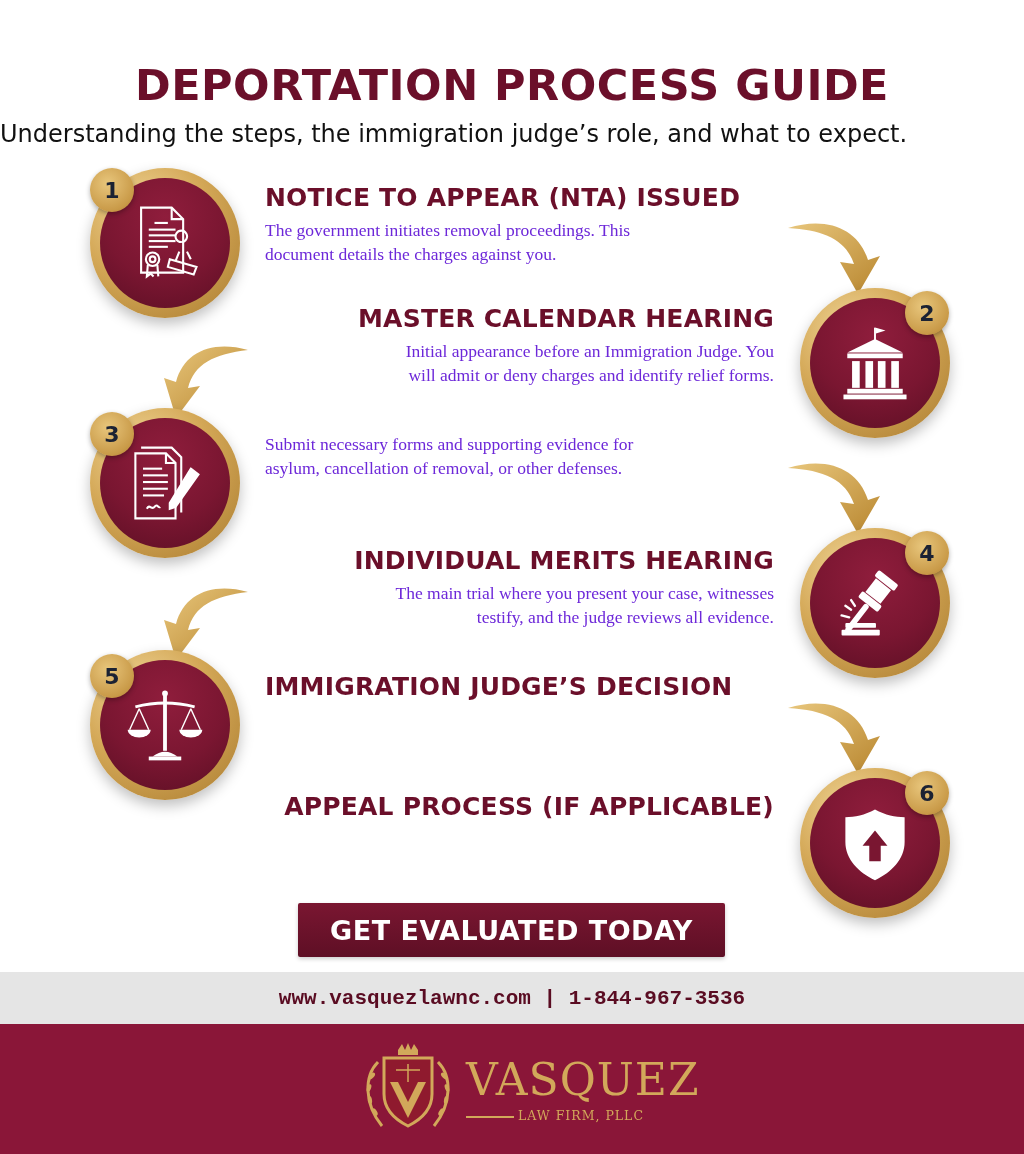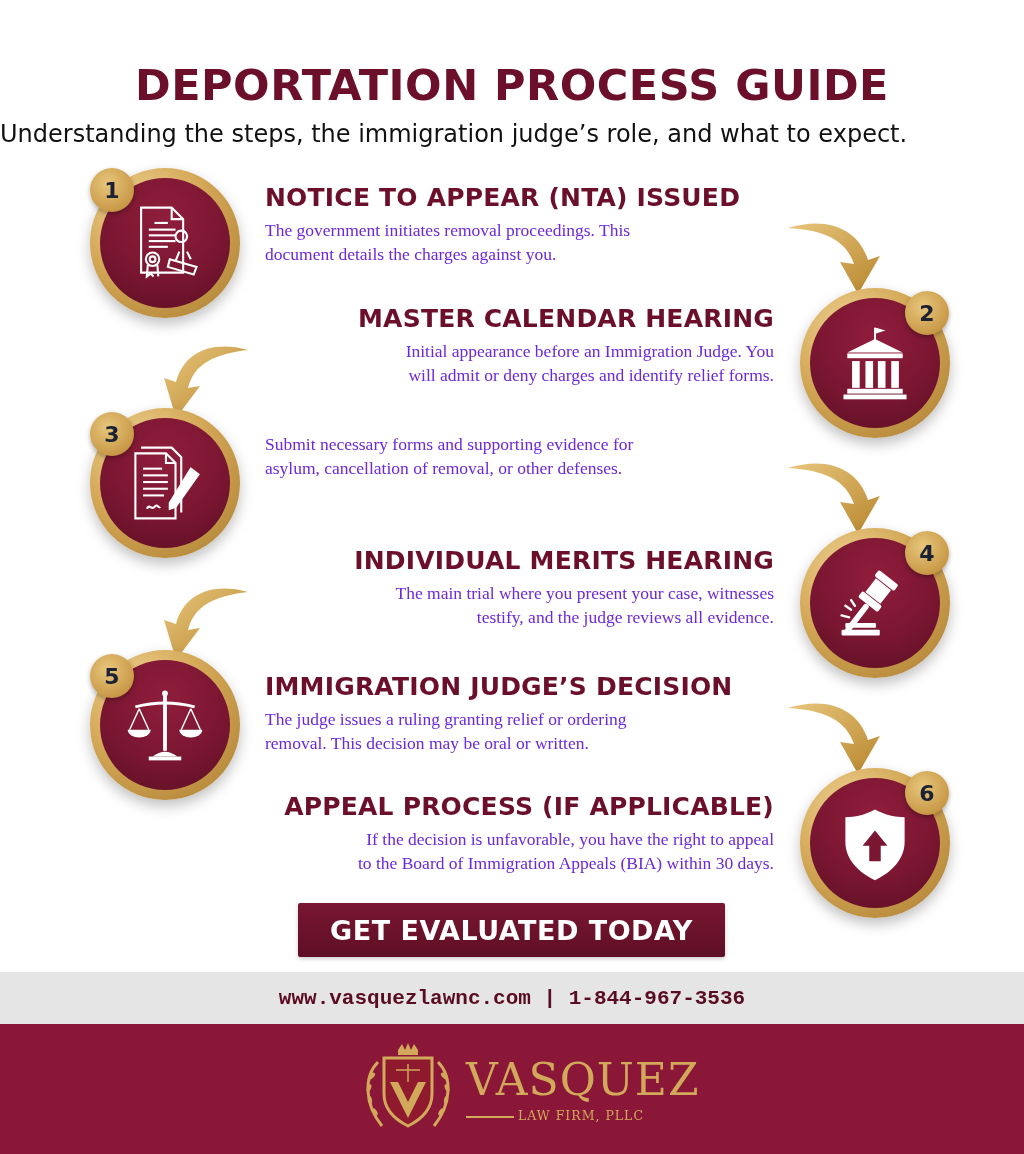--- a/index.html
+++ b/index.html
@@ -207,45 +207,37 @@
       <path d="M6 50 H30 A12 8 0 0 1 6 50 Z" stroke="none"></path>
       <path d="M60 50 H84 A12 8 0 0 1 60 50 Z" stroke="none"></path>
       <path d="M32 78 Q45 68 58 78 Z" stroke="none"></path>
         <rect x="28" y="78" width="34" height="4" stroke="none"></rect>
     </svg>
   </div>
   <div class="badge" style="left:0; top:4px;">5</div>
 </div>
 <div class="step" style="left:265px; top:672px;">
   <div class="step-heading">IMMIGRATION JUDGE’S DECISION</div>
-  <div class="step-desc">
-    <div>The judge issues a ruling granting relief or ordering</div>
-    <div>removal. This decision may be oral or written.</div>
-  </div>
 </div>
 
 <svg class="arrow" style="left:786px; top:698px;" width="110" height="78" viewBox="0 0 110 78">
   <path d="M2 10 C40 -2 72 10 82 42 L94 38 L72 76 L54 44 L68 46 C60 22 38 12 2 10 Z" fill="url(#goldg)"></path>
 </svg>
 
 <div class="medal" style="left:800px; top:768px;">
   <div class="medal-inner">
     <svg viewBox="0 0 90 90">
       <path d="M45 10 C56 16 66 18 76 18 V44 C76 62 62 76 45 84 C28 76 14 62 14 44 V18 C24 18 34 16 45 10 Z" fill="#fff"></path>
       <path d="M45 32 L58 48 H51 V64 H39 V48 H32 Z" fill="#7a1631"></path>
     </svg>
   </div>
   <div class="badge" style="left:105px; top:3px;">6</div>
 </div>
 <div class="step right" style="right:250px; top:792px;">
   <div class="step-heading">APPEAL PROCESS (IF APPLICABLE)</div>
-  <div class="step-desc">
-    <div>If the decision is unfavorable, you have the right to appeal</div>
-    <div>to the Board of Immigration Appeals (BIA) within 30 days.</div>
-  </div>
 </div>
 
 <div class="cta">GET EVALUATED TODAY</div>
 
 <div class="contact-band">
   <span>www.vasquezlawnc.com | 1-844-967-3536</span>
 </div>
 
 <div class="footer"></div>
 <div class="logo">

